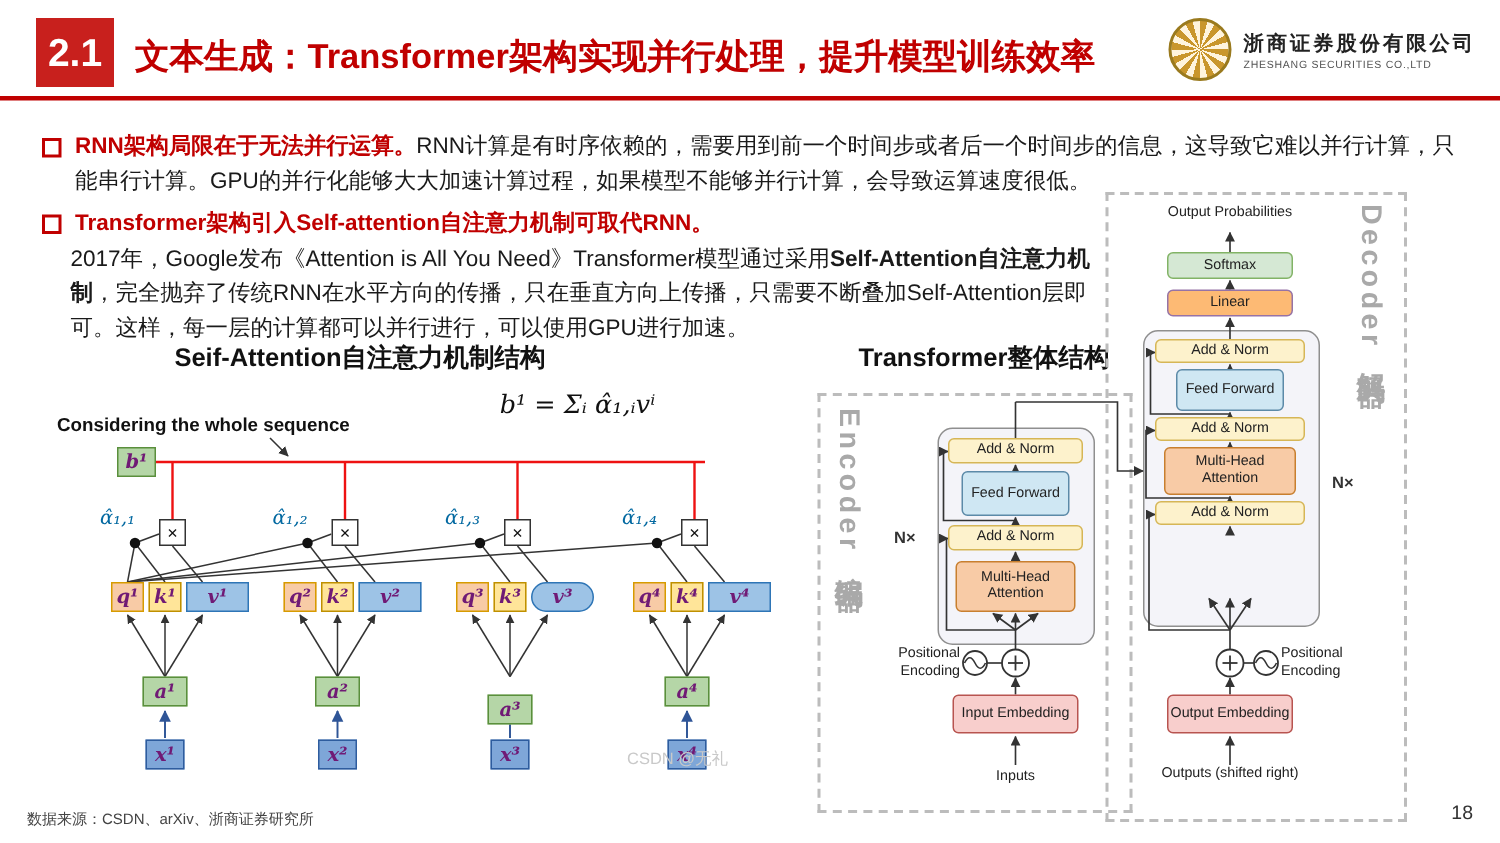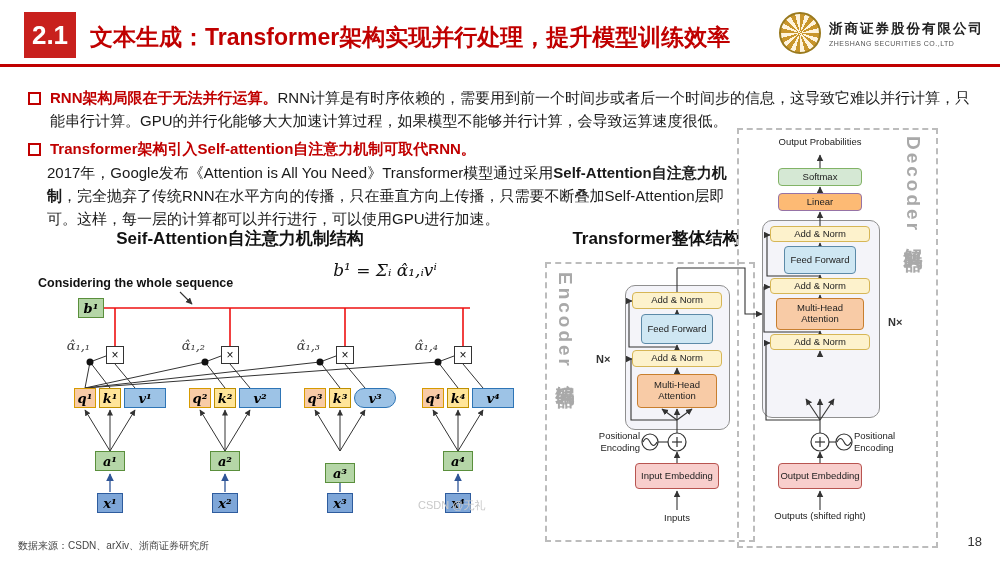--- a/index.html
+++ b/index.html
@@ -26,31 +26,31 @@
   .body{color:#1a1a1a;}
   .bold{font-weight:bold;}
   .fig-title{position:absolute;font-size:17px;font-weight:bold;text-align:center;color:#111;}
   
   .sa{position:absolute;left:30px;top:258px;width:515px;height:285px;}
   .sa svg,.tf svg{position:absolute;left:0;top:0;}
   .note{position:absolute;left:8px;top:18px;font-size:12.5px;font-weight:bold;color:#111;}
   .formula{position:absolute;left:255px;top:2px;width:200px;text-align:center;
            font:italic 17px "DejaVu Serif",serif;color:#111;}
   .sa-box{position:absolute;display:flex;align-items:center;justify-content:center;
-          border:1px solid #555;font:italic bold 13px "DejaVu Serif",serif;color:#000000;
+          border:1px solid #555;font:italic bold 13px "DejaVu Serif",serif;color:#701a75;
           box-sizing:border-box;}
   .sa-box.q{width:22px;height:20px;background:#f8cba6;border-color:#d79b00;}
   .sa-box.k{width:22px;height:20px;background:#ffe599;border-color:#bf9000;}
   .sa-box.v{width:42px;height:20px;background:#9dc3e6;border-color:#2e75b6;}
   .sa-box.a{width:30px;height:20px;background:#b5d6a7;border-color:#5a8f3c;}
   .sa-box.x{width:26px;height:20px;background:#7ea6d8;border-color:#2e5c9e;}
   .sa-box.b{width:26px;height:20px;background:#b5d6a7;border-color:#5a8f3c;}
   .mul{position:absolute;width:18px;height:18px;border:1px solid #333;background:#fff;
        display:flex;align-items:center;justify-content:center;font-size:12px;color:#111;box-sizing:border-box;}
-  .alpha{position:absolute;width:40px;text-align:right;font:italic 13px "DejaVu Serif",serif;color:#404040;}
+  .alpha{position:absolute;width:40px;text-align:right;font:italic 13px "DejaVu Serif",serif;color:#0369a1;}
   .watermark{position:absolute;left:388px;top:240px;font-size:11px;color:#c9c9c9;}
   
   .tf{position:absolute;left:540px;top:120px;width:405px;height:435px;}
   .dash{position:absolute;border:2px dashed #bcbcbc;box-sizing:border-box;}
   .side-label{position:absolute;writing-mode:vertical-rl;text-orientation:mixed;
               font-size:19px;font-weight:bold;color:#a9a9a9;letter-spacing:3px;}
   .tf-stack{position:absolute;background:#f4f4f9;border:1px solid #8f8f8f;border-radius:10px;box-sizing:border-box;}
   .tf-box{position:absolute;border:1px solid #777;border-radius:4px;display:flex;align-items:center;
           justify-content:center;text-align:center;font-size:9.5px;line-height:1.12;color:#222;
           box-sizing:border-box;padding:1px;}

